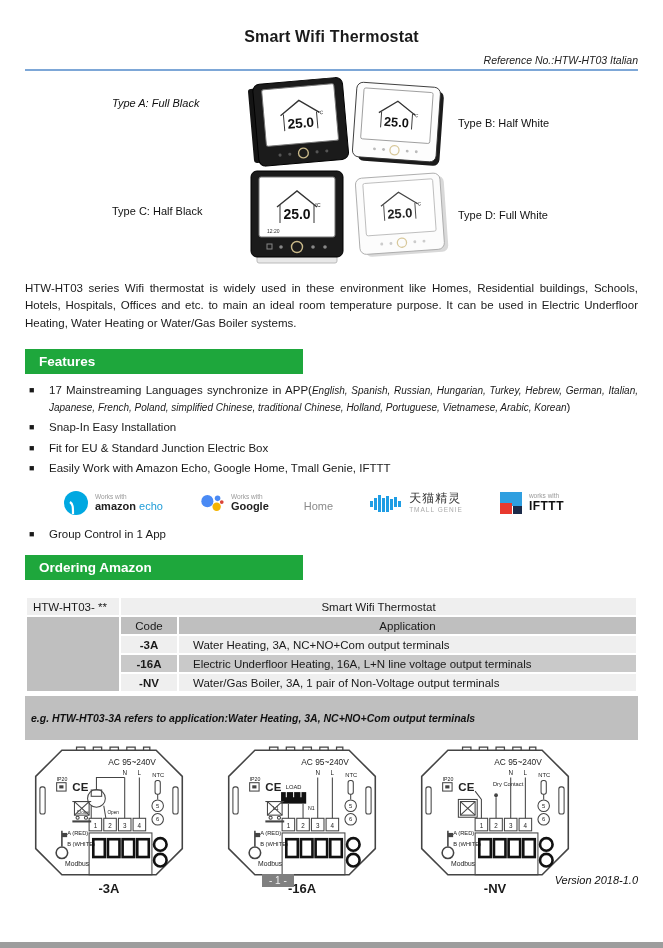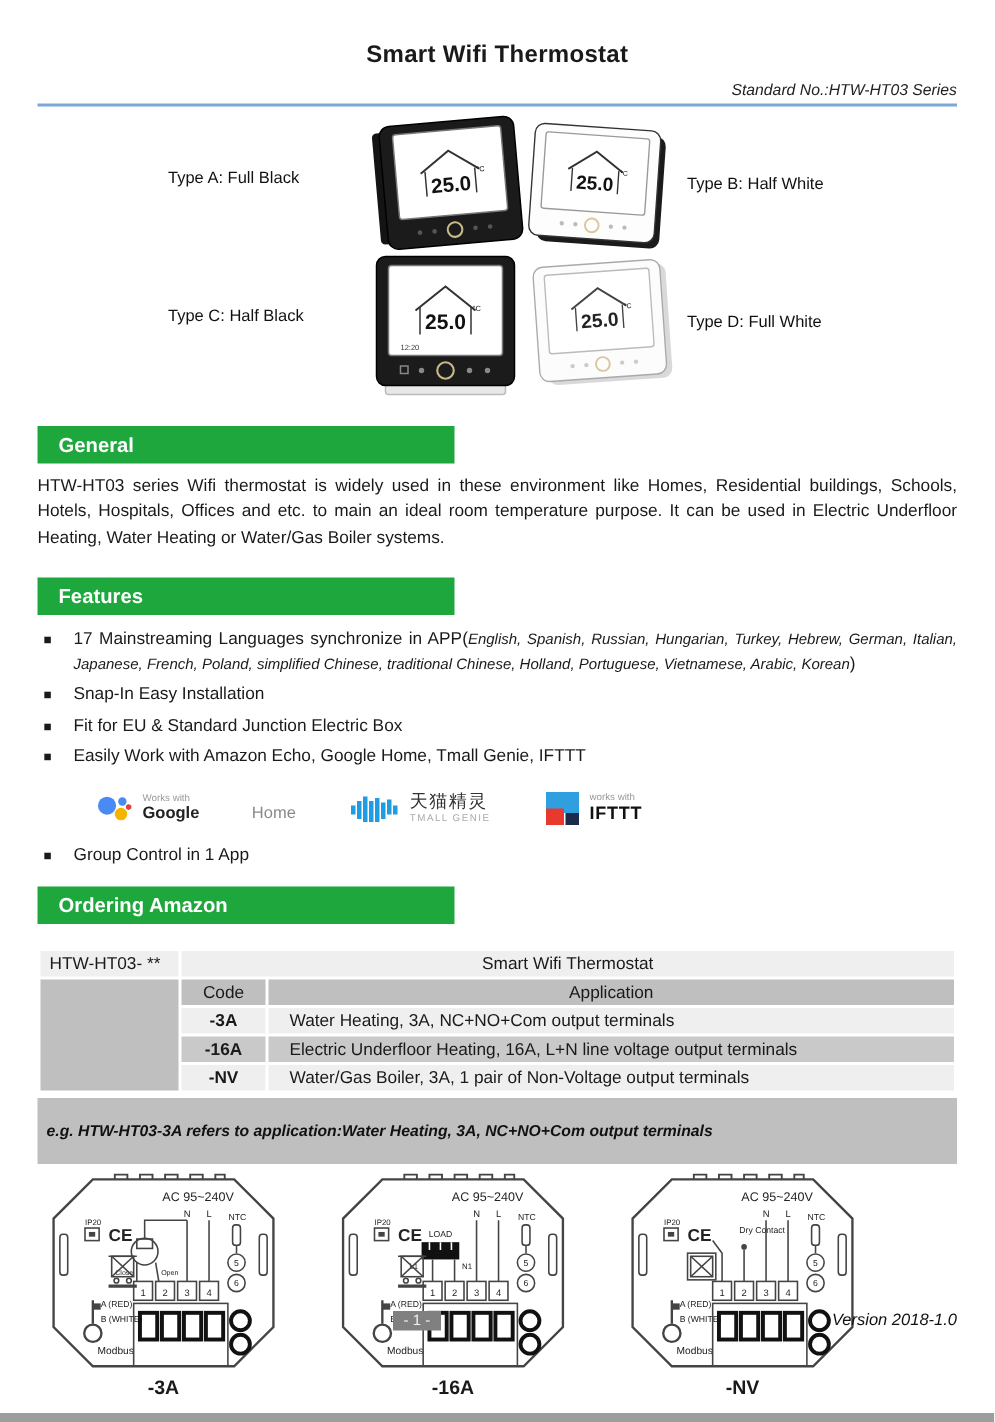--- a/index.html
+++ b/index.html
@@ -70,26 +70,26 @@
   .version { position:absolute; right:25px; top:874px; font-style:italic; font-size:11px; color:#111; }
   .bottom-bar { position:absolute; left:0; bottom:0; width:100%; height:6px; background:#9d9d9d; }
 </style>
 </head>
 <body>
 
 <div class="page">
 
   <div class="content">
     <div class="doc-title">Smart Wifi Thermostat</div>
-    <div class="doc-ref">Standard No.:HTW-HT03 Series</div>
+    <div class="doc-ref">Reference No.:HTW-HT03 Italian</div>
     <div class="blue-rule"></div>
   </div>
 
   <div class="gallery">
-    <span class="type-label" style="left:112px; top:42px;">Type A: Full Black</span>
+    <span class="type-label" style="left:112px; top:26px;font-style:italic;">Type A: Full Black</span>
     <span class="type-label" style="left:458px; top:46px;">Type B: Half White</span>
     <span class="type-label" style="left:112px; top:134px;">Type C: Half Black</span>
     <span class="type-label" style="left:458px; top:138px;">Type D: Full White</span>
 
     <div class="thermo" style="left:250px; top:8px; transform:rotate(-5deg);">
       <svg width="98" height="88" viewBox="0 0 100 90">
         <rect x="1" y="6" width="10" height="76" rx="3" fill="#141414"></rect>
         <rect x="6" y="2" width="92" height="84" rx="7" fill="#1b1b1b" stroke="#000"></rect>
         <rect x="15" y="8" width="74" height="58" rx="2" fill="#fff" stroke="#777"></rect>
         <g>
@@ -159,21 +159,20 @@
         <circle cx="48" cy="75" r="5" fill="none" stroke="#d8c89a" stroke-width="1.4"></circle>
         <circle cx="26" cy="75" r="1.6" fill="#ccc"></circle>
           <circle cx="36" cy="75" r="1.6" fill="#ccc"></circle>
         <circle cx="62" cy="75" r="1.6" fill="#ccc"></circle>
           <circle cx="72" cy="75" r="1.6" fill="#ccc"></circle>
       </svg>
     </div>
   </div>
 
   <div class="content">
-    <div class="sect-head general-head">General</div>
     <p class="general-body">HTW-HT03 series Wifi thermostat is widely used in these environment like Homes, Residential buildings, Schools, Hotels, Hospitals, Offices and etc. to main an ideal room temperature purpose. It can be used in Electric Underfloor Heating, Water Heating or Water/Gas Boiler systems.</p>
 
     <div class="sect-head features-head">Features</div>
     <div class="feat-list">
       <div class="feat-item">
         <span class="bullet">■</span>
         <span class="feat-text"><span>17 Mainstreaming Languages synchronize in APP(</span><span class="lang-italic">English, Spanish, Russian, Hungarian, Turkey, Hebrew, German, Italian, Japanese, French, Poland, simplified Chinese, traditional Chinese, Holland, Portuguese, Vietnamese, Arabic, Korean</span><span>)</span></span>
       </div>
       <div class="feat-item">
         <span class="bullet">■</span>
@@ -183,20 +182,30 @@
         <span class="bullet">■</span>
         <span class="feat-text">Fit for EU &amp; Standard Junction Electric Box</span>
       </div>
       <div class="feat-item">
         <span class="bullet">■</span>
         <span class="feat-text">Easily Work with Amazon Echo, Google Home, Tmall Genie, IFTTT</span>
       </div>
     </div>
 
     <div class="logo-row">
+      <div class="logo">
+        <svg width="26" height="26" viewBox="0 0 26 26">
+          <circle cx="13" cy="13" r="12" fill="#00a8e1"></circle>
+          <path d="M10 24 C10 17 10 14 7 12" stroke="#fff" stroke-width="2.2" fill="none"></path>
+        </svg>
+        <div class="logo-textcol">
+          <span class="works-with">Works with</span>
+          <span class="brand"><b>amazon</b> <span class="blue">echo</span></span>
+        </div>
+      </div>
       <div class="logo">
         <svg width="26" height="24" viewBox="0 0 28 24">
           <circle cx="9" cy="10" r="6.5" fill="#4a8af4"></circle>
           <circle cx="20" cy="7" r="3" fill="#4a8af4"></circle>
           <circle cx="19" cy="16" r="4.5" fill="#f4b400"></circle>
           <circle cx="24.5" cy="11" r="2" fill="#db4437"></circle>
         </svg>
         <div class="logo-textcol">
           <span class="works-with">Works with</span>
           <span class="brand"><b>Google</b><span class="grayed">Home</span></span>

